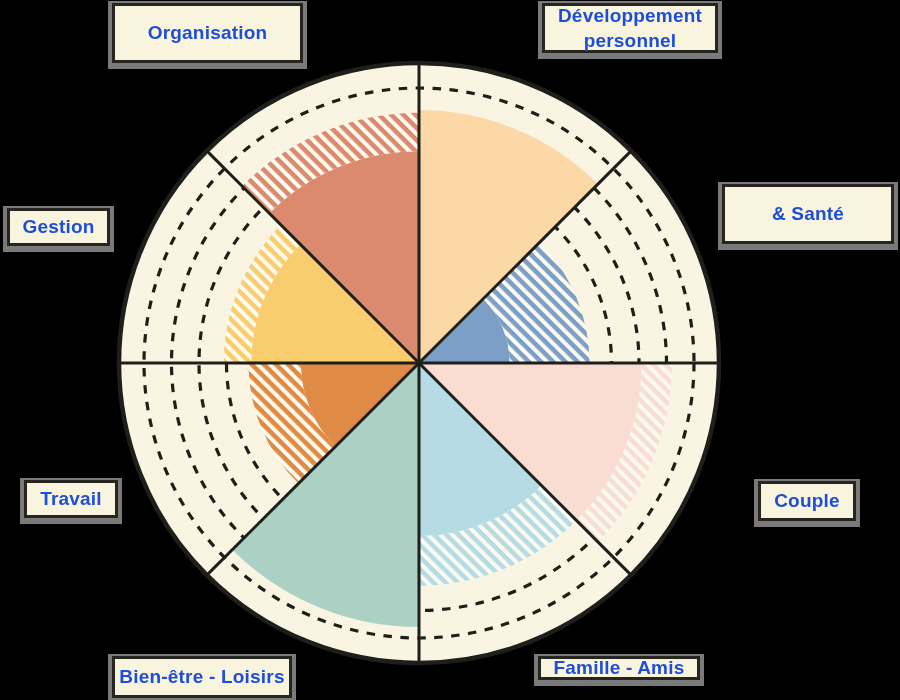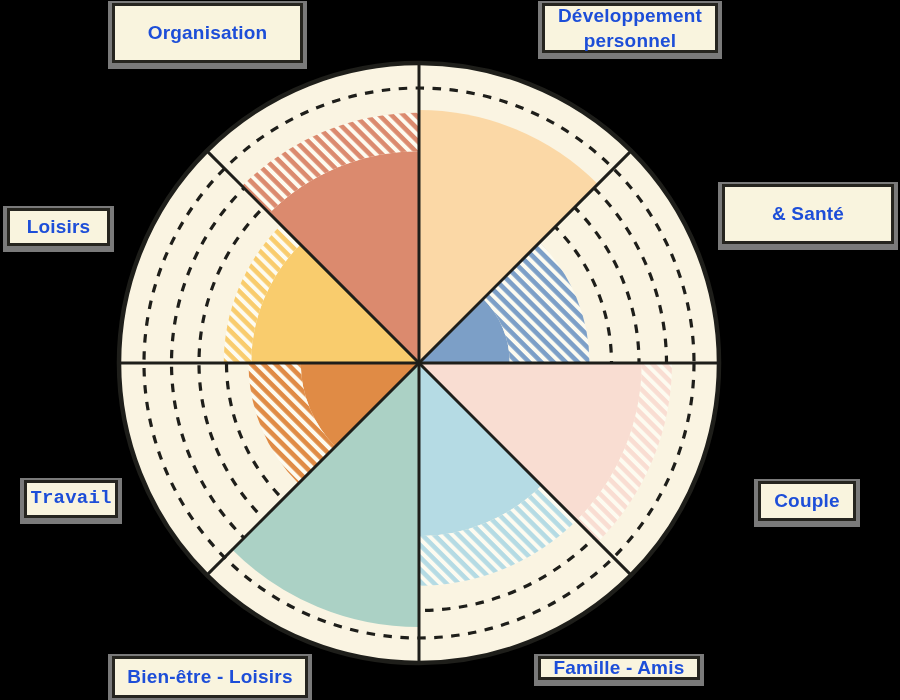--- a/index.html
+++ b/index.html
@@ -19,22 +19,22 @@
     color:#1d4ed8;font-weight:700;font-size:19px;line-height:1.32;
     letter-spacing:.2px;
     z-index:2;
   }
   .label-box span:empty{display:none;}
   .lb-organisation{left:112px;top:3px;width:191px;height:60px;}
   .lb-developpement{left:542px;top:3px;width:176px;height:50px;}
   .lb-hygiene{left:722px;top:184px;width:172px;height:60px;}
   .lb-couple{left:722px;top:481px;width:98px;height:40px;margin-left:36px;}
   .lb-famille{left:538px;top:656px;width:162px;height:24px;}
-  .lb-bienetre{left:112px;top:656px;width:196px;height:42px;}
-  .lb-travail{left:24px;top:480px;width:94px;height:38px;font-family:Liberation Mono, monospace;}
+  .lb-bienetre{left:112px;top:656px;width:180px;height:42px;}
+  .lb-travail{left:24px;top:480px;width:94px;height:38px;}
   .lb-finances{left:7px;top:208px;width:103px;height:38px;}
 </style>
 </head>
 <body>
 
 <svg id="wheel-svg" width="900" height="700" viewBox="0 0 900 700">
     <defs>
       <pattern id="hatch1" patternUnits="userSpaceOnUse" width="8.6" height="8.6" patternTransform="rotate(-45)">
         <rect x="0" y="0" width="8.6" height="8.6" fill="#7C9FC7"></rect>
         <rect x="0" y="0" width="4" height="8.6" fill="#FDFBF0"></rect>
@@ -112,15 +112,15 @@
 </div>
 <div class="label-box lb-bienetre">
   <span>Bien-être - Loisirs</span>
 
 </div>
 <div class="label-box lb-travail">
   <span>Travail</span>
 
 </div>
 <div class="label-box lb-finances">
-  <span>Loisirs</span>
+  <span>Gestion</span>
 
 </div>
 
 </body></html>

